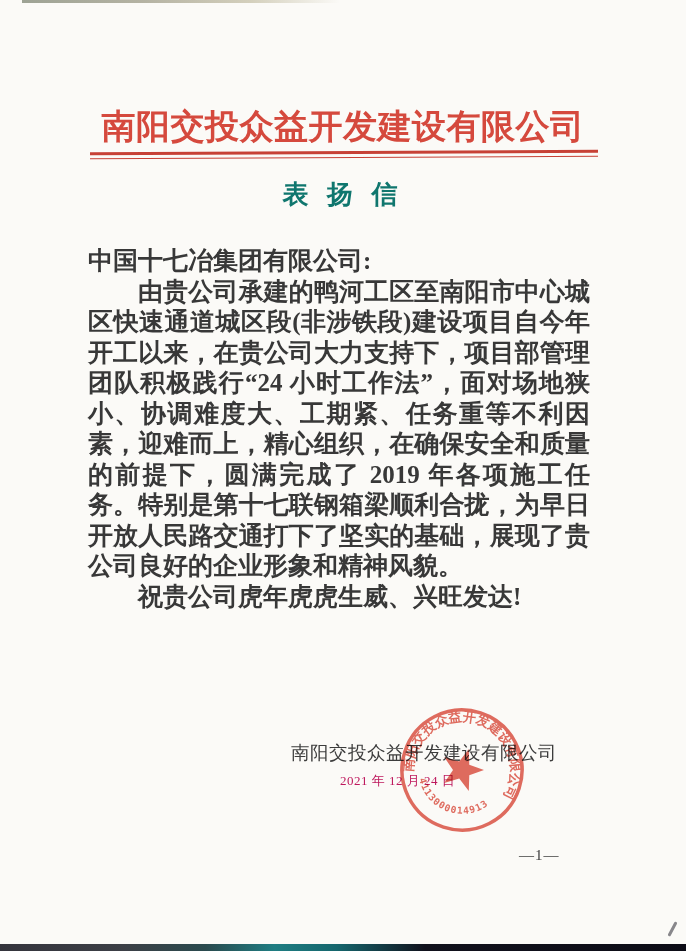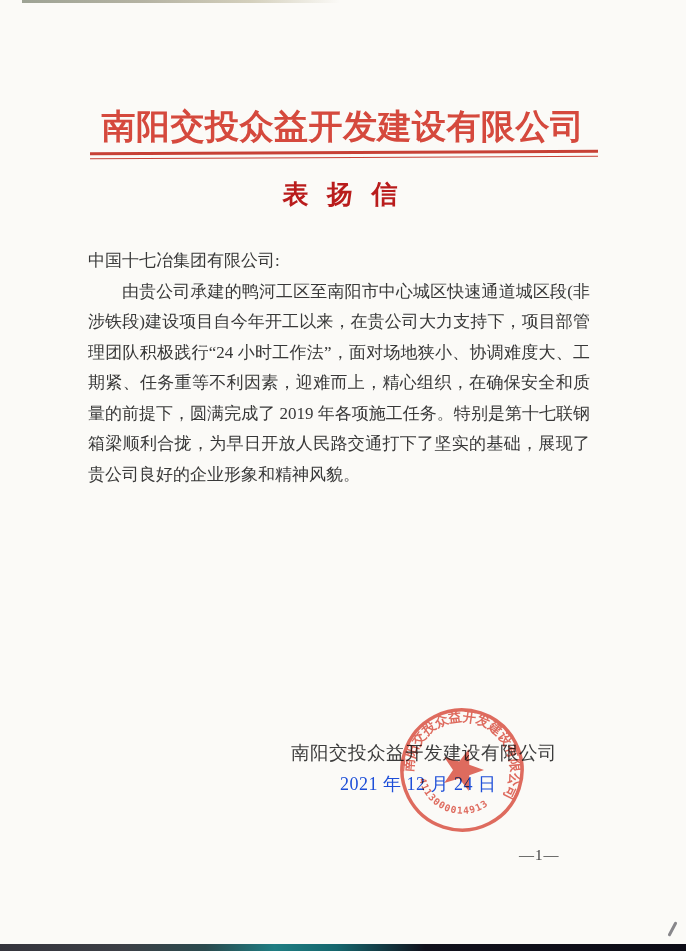--- a/index.html
+++ b/index.html
@@ -34,40 +34,41 @@
   }
   .letterhead-rule{position:absolute;left:90px;top:151px;width:508px;transform:rotate(-0.3deg);}
   .letterhead-rule .rule-thick{height:2.5px;background:#c74136;}
   .letterhead-rule .rule-gap{height:3px;}
   .letterhead-rule .rule-thin{height:1.5px;background:#c74136;}
   
   .doc-title{
     position:absolute;left:88px;top:179px;width:510px;
     text-align:center;
     font-size:26px;font-weight:700;line-height:32px;
-    color:#b91c1c;letter-spacing:6px;
+    color:#0f766e;letter-spacing:6px;
   }
   
   .body-block{
     position:absolute;left:88px;top:246px;width:502px;
-    font-size:17px;line-height:30.5px;
+    font-size:25px;line-height:30.5px;
     color:#383838;
     text-align:justify;
     text-justify:inter-ideograph;
+    font-weight:bold;
   }
   .body-block p{margin:0;}
   .body-block p.indent{text-indent:2em;}
   
   .sig-company{
     position:absolute;left:291px;top:740px;
     font-size:18.5px;color:#3c3c3c;letter-spacing:0.5px;white-space:nowrap;
   }
   .sig-date{
     position:absolute;left:340px;top:772px;
-    font-size:18px;color:#1d4ed8;letter-spacing:0.5px;white-space:nowrap;
+    font-size:13px;color:#be185d;letter-spacing:0.5px;white-space:nowrap;
   }
   
   .seal{
     position:absolute;left:382px;top:690px;width:160px;height:160px;
     mix-blend-mode:multiply;opacity:.82;
   }
   .seal text{fill:#dc4c3e;font-family:"Liberation Serif","DejaVu Serif",serif;font-weight:700;}
   .seal .seal-arc-text{font-size:13.5px;}
   .seal .seal-number-text{font-size:9.5px;font-family:"DejaVu Sans Mono",monospace;letter-spacing:1px;}
   
@@ -89,20 +90,21 @@
     <div class="rule-thick"></div>
     <div class="rule-gap"></div>
     <div class="rule-thin"></div>
   </div>
 
   <div class="doc-title">表 扬 信</div>
 
   <div class="body-block">
     <p>中国十七冶集团有限公司:</p>
     <p class="indent">由贵公司承建的鸭河工区至南阳市中心城区快速通道城区段(非涉铁段)建设项目自今年开工以来，在贵公司大力支持下，项目部管理团队积极践行“24 小时工作法”，面对场地狭小、协调难度大、工期紧、任务重等不利因素，迎难而上，精心组织，在确保安全和质量的前提下，圆满完成了 2019 年各项施工任务。特别是第十七联钢箱梁顺利合拢，为早日开放人民路交通打下了坚实的基础，展现了贵公司良好的企业形象和精神风貌。</p>
+    <p class="indent">祝贵公司虎年虎虎生威、兴旺发达!</p>
   </div>
 
   <div class="sig-company">南阳交投众益开发建设有限公司</div>
 
   <div class="sig-date">2021 年 12 月 24 日</div>
 
   <svg class="seal" viewBox="0 0 160 160" xmlns="http://www.w3.org/2000/svg">
     <defs>
       <path id="sealTopArc" d="M 34,97 A 49,49 0 1 1 126,97" fill="none"></path>
       <path id="sealBottomArc" d="M 42,102 A 44,44 0 0 0 118,102" fill="none"></path>

